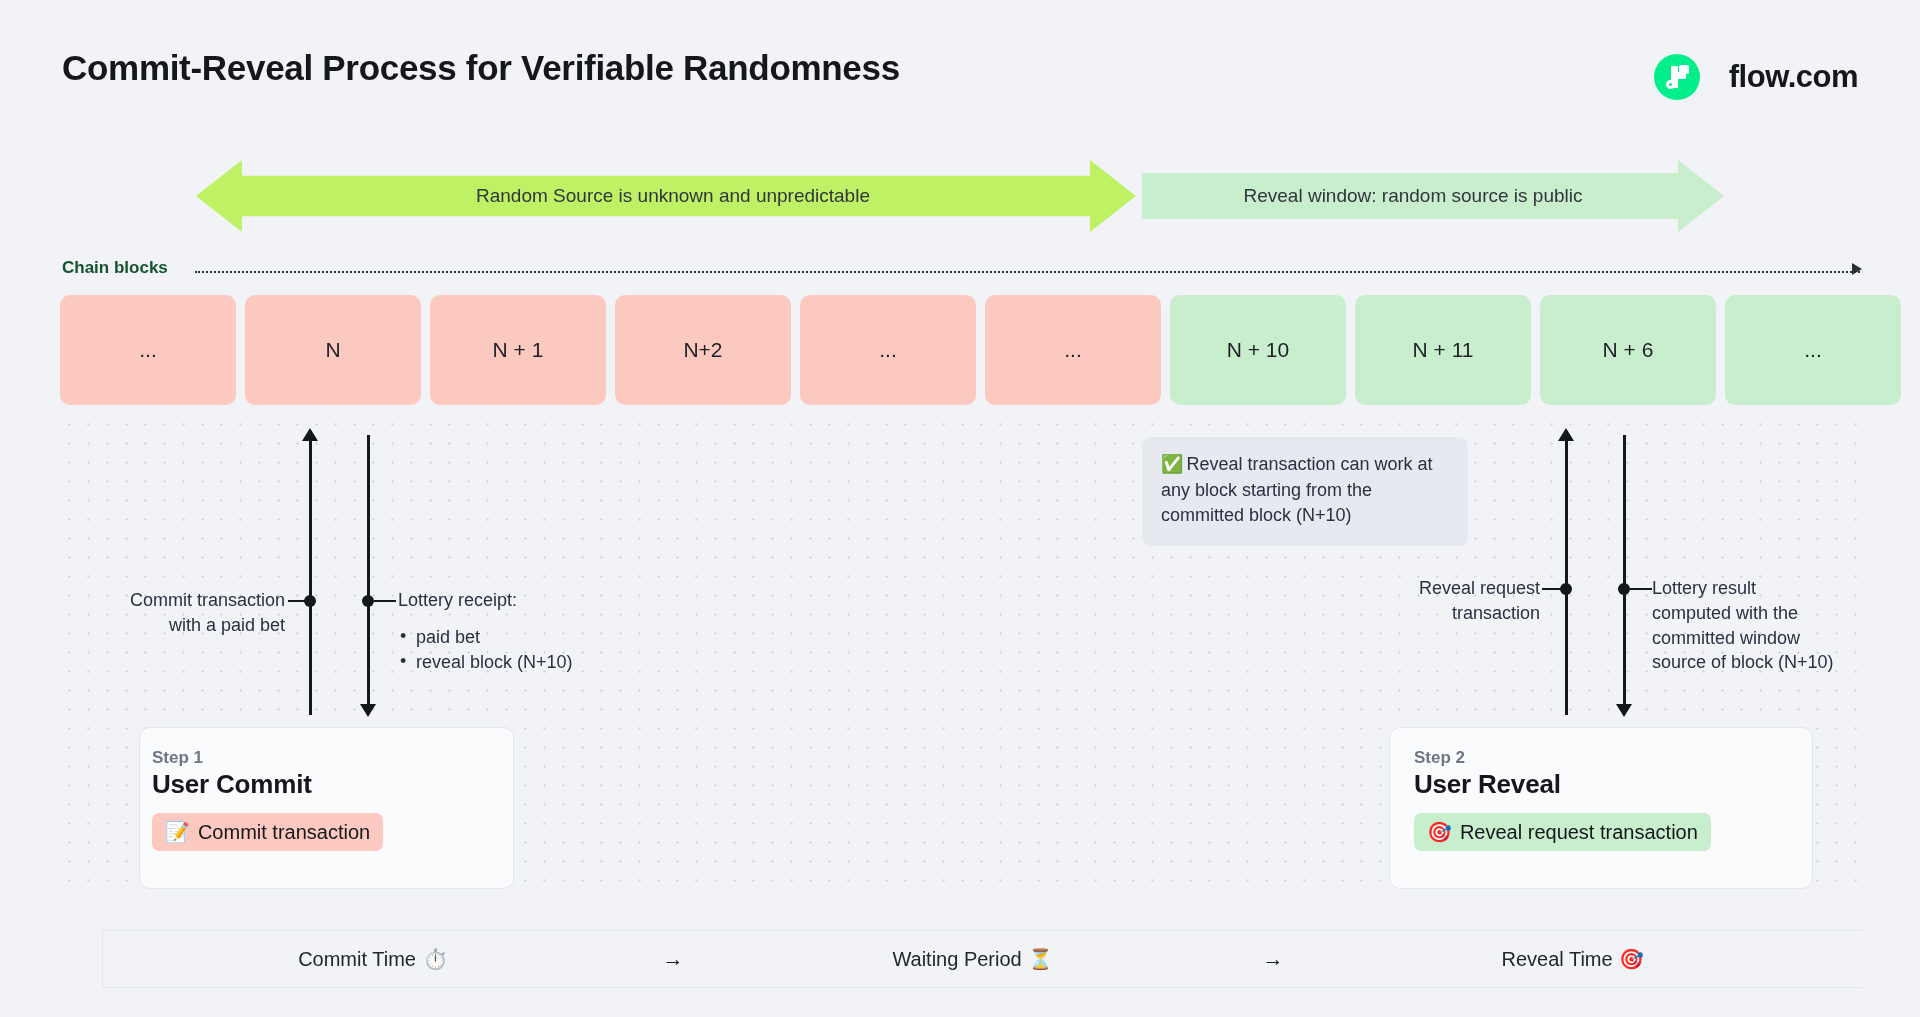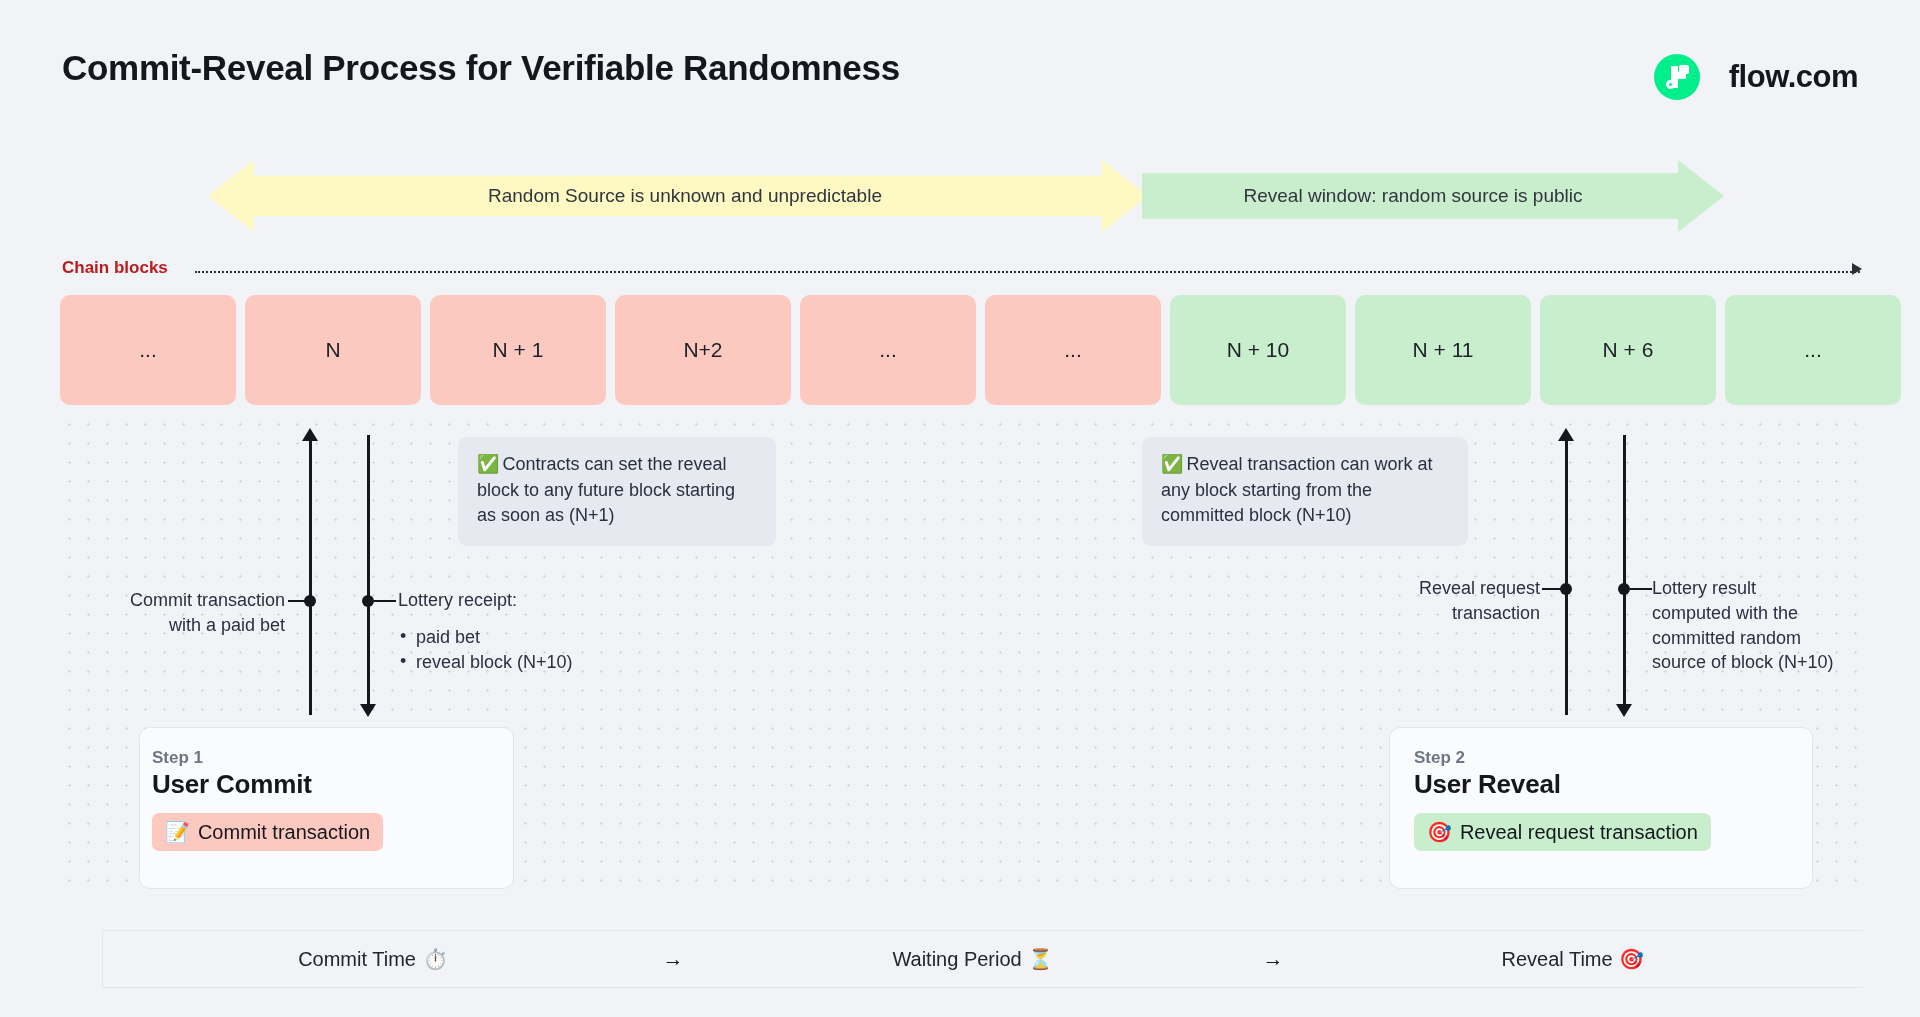--- a/index.html
+++ b/index.html
@@ -45,34 +45,34 @@
   .brand-text { font-size: 31px; font-weight: 700; color: #15171c; letter-spacing: -0.5px; }
 
   
   .banner-row { position: absolute; left: 0; top: 160px; width: 1920px; height: 72px; }
   .banner {
     position: absolute; top: 0; height: 72px;
     display: flex; align-items: center; justify-content: center;
     font-size: 19px; color: #31353d;
   }
   .banner.pink {
-    left: 208px; width: 940px; background: #fef9c3;
+    left: 196px; width: 940px; background: #bef264;
     clip-path: polygon(0 50%, 46px 0, 46px 22%, calc(100% - 46px) 22%, calc(100% - 46px) 0, 100% 50%, calc(100% - 46px) 100%, calc(100% - 46px) 78%, 46px 78%, 46px 100%);
   }
   .banner.pink .banner-label { padding-left: 14px; }
   .banner.green {
     left: 1142px; width: 582px; background: #c8eecd;
     clip-path: polygon(0 18%, calc(100% - 46px) 18%, calc(100% - 46px) 0, 100% 50%, calc(100% - 46px) 100%, calc(100% - 46px) 82%, 0 82%);
   }
   .banner.green .banner-label { padding-right: 40px; }
 
   
   .chain-label {
     position: absolute; left: 62px; top: 258px;
-    font-size: 17px; font-weight: 700; color: #b91c1c;
+    font-size: 17px; font-weight: 700; color: #14532d;
   }
   .chain-axis {
     position: absolute; left: 195px; top: 271px; width: 1665px; height: 2px;
     border-top: 2px dotted #2b2f36;
   }
   .chain-axis-head {
     position: absolute; left: 1852px; top: 263px;
     width: 0; height: 0;
     border-top: 6px solid transparent; border-bottom: 6px solid transparent;
     border-left: 10px solid #2b2f36;
@@ -238,23 +238,20 @@
   <div class="vline" style="left:1565px; top:440px; height:275px;"></div>
   <div class="arrowhead-up" style="left:1558px; top:428px;"></div>
   <div class="node-dot" style="left:1560px; top:583px;"></div>
   <div class="leader" style="left:1542px; top:588px; width:24px;"></div>
 
   <div class="vline" style="left:1623px; top:435px; height:275px;"></div>
   <div class="arrowhead-down" style="left:1616px; top:704px;"></div>
   <div class="node-dot" style="left:1618px; top:583px;"></div>
   <div class="leader" style="left:1630px; top:588px; width:22px;"></div>
 
-  <div class="callout" style="left:458px; top:437px; width:318px;">
-    <span class="check">✅</span><span>Contracts can set the reveal block to any future block starting as soon as (N+1)</span>
-  </div>
   <div class="callout" style="left:1142px; top:437px; width:326px;">
     <span class="check">✅</span><span>Reveal transaction can work at any block starting from the committed block (N+10)</span>
   </div>
 
   <div class="annot right-align" style="left:60px; top:588px; width:225px;">
     <div>Commit transaction</div>
     <div>with a paid bet</div>
   </div>
 
   <div class="annot" style="left:398px; top:588px; width:300px;">
@@ -266,21 +263,21 @@
   </div>
 
   <div class="annot right-align" style="left:1330px; top:576px; width:210px;">
     <div>Reveal request</div>
     <div>transaction</div>
   </div>
 
   <div class="annot" style="left:1652px; top:576px; width:230px;">
     <div>Lottery result</div>
     <div>computed with the</div>
-    <div>committed random</div>
+    <div>committed window</div>
     <div>source of block (N+10)</div>
   </div>
 
   <div class="step-card" style="left:139px; top:727px; width:375px; height:162px;padding-left:12px;">
     <div class="step-eyebrow">Step 1</div>
     <div class="step-title">User Commit</div>
     <div class="step-pill pink">
       <span>📝</span>
       <span>Commit transaction</span>
     </div>

